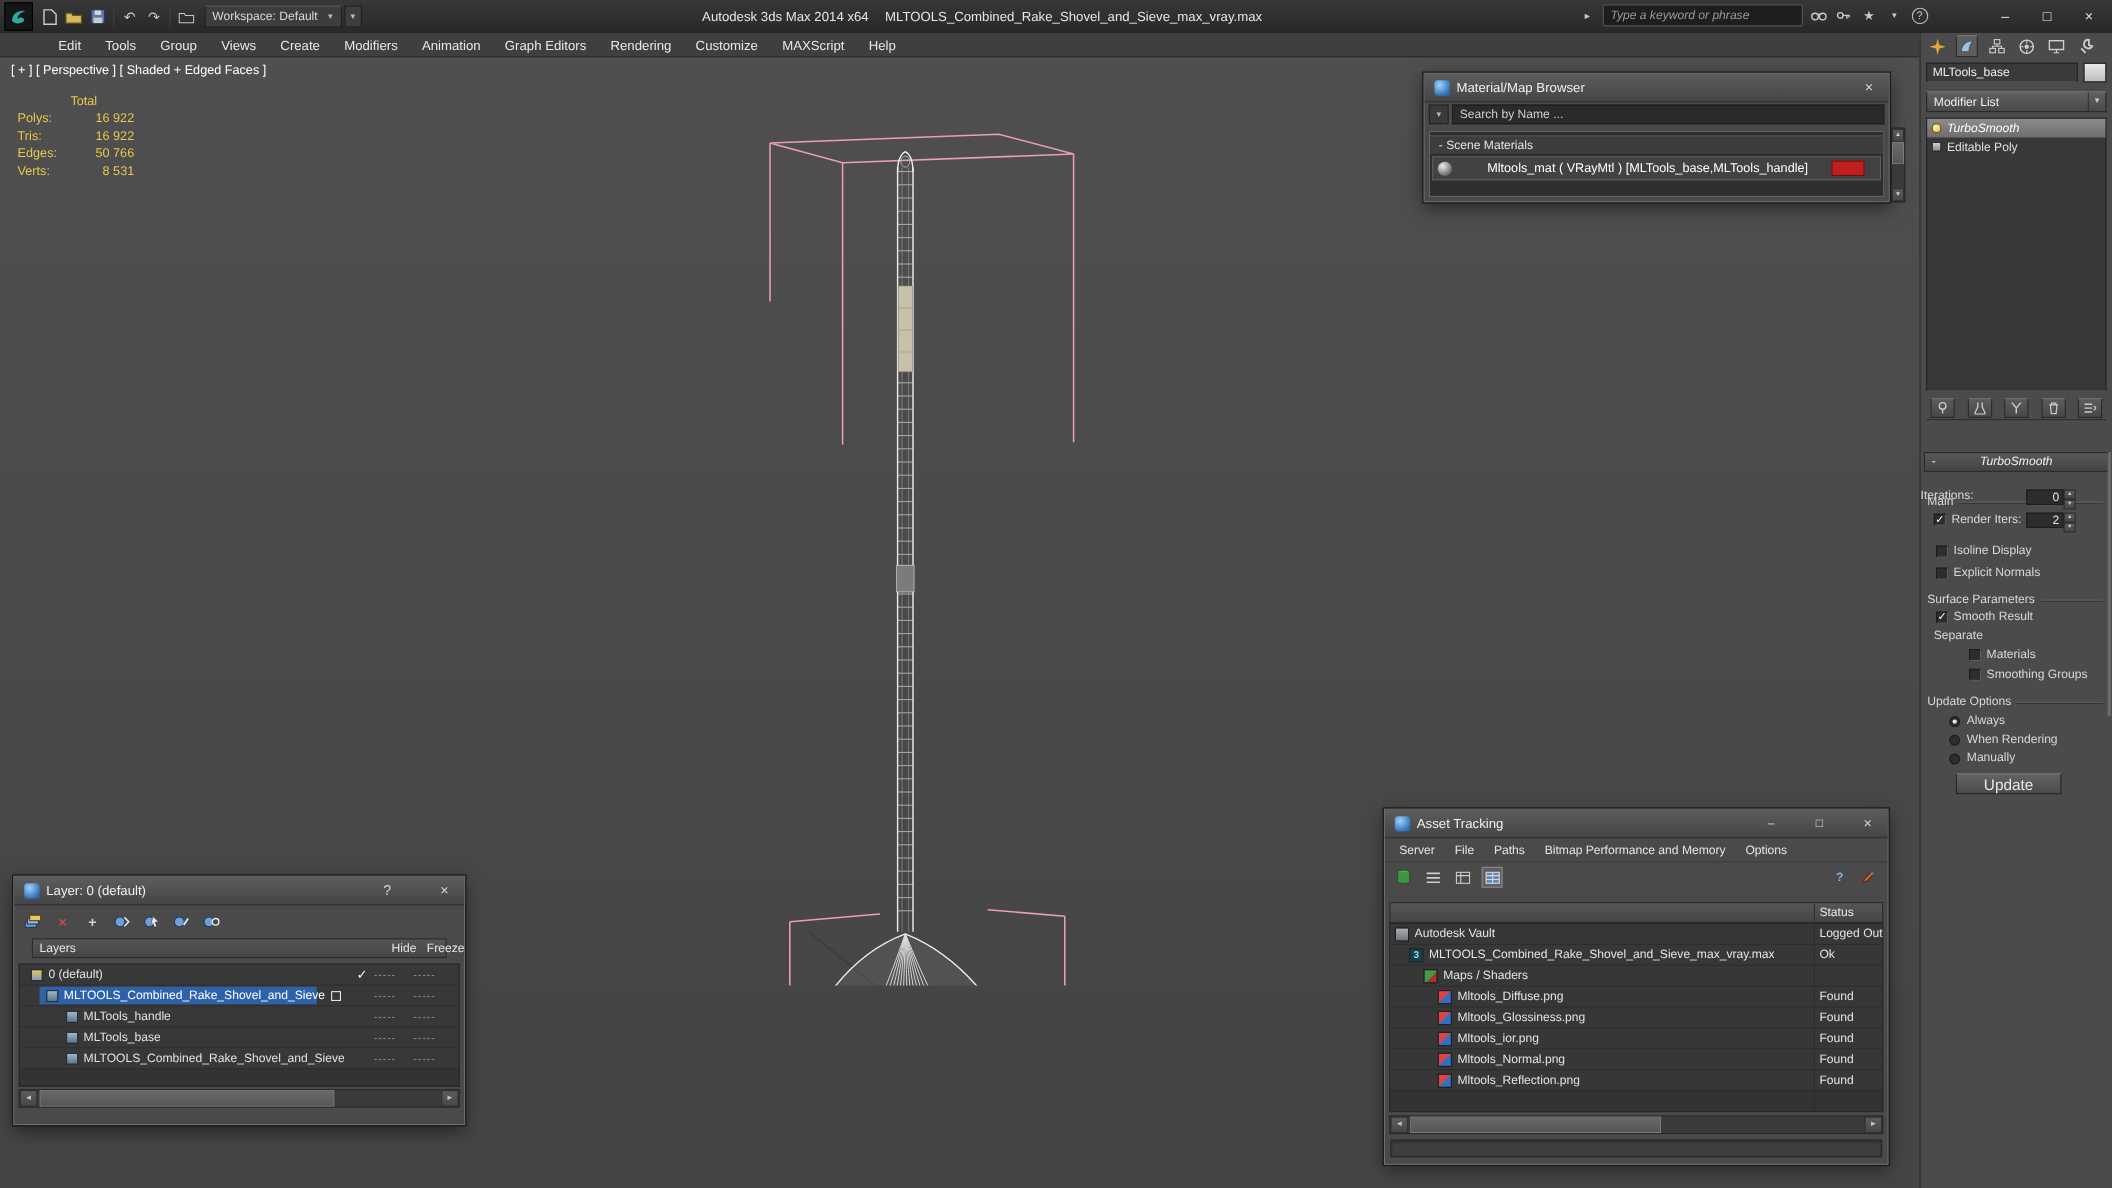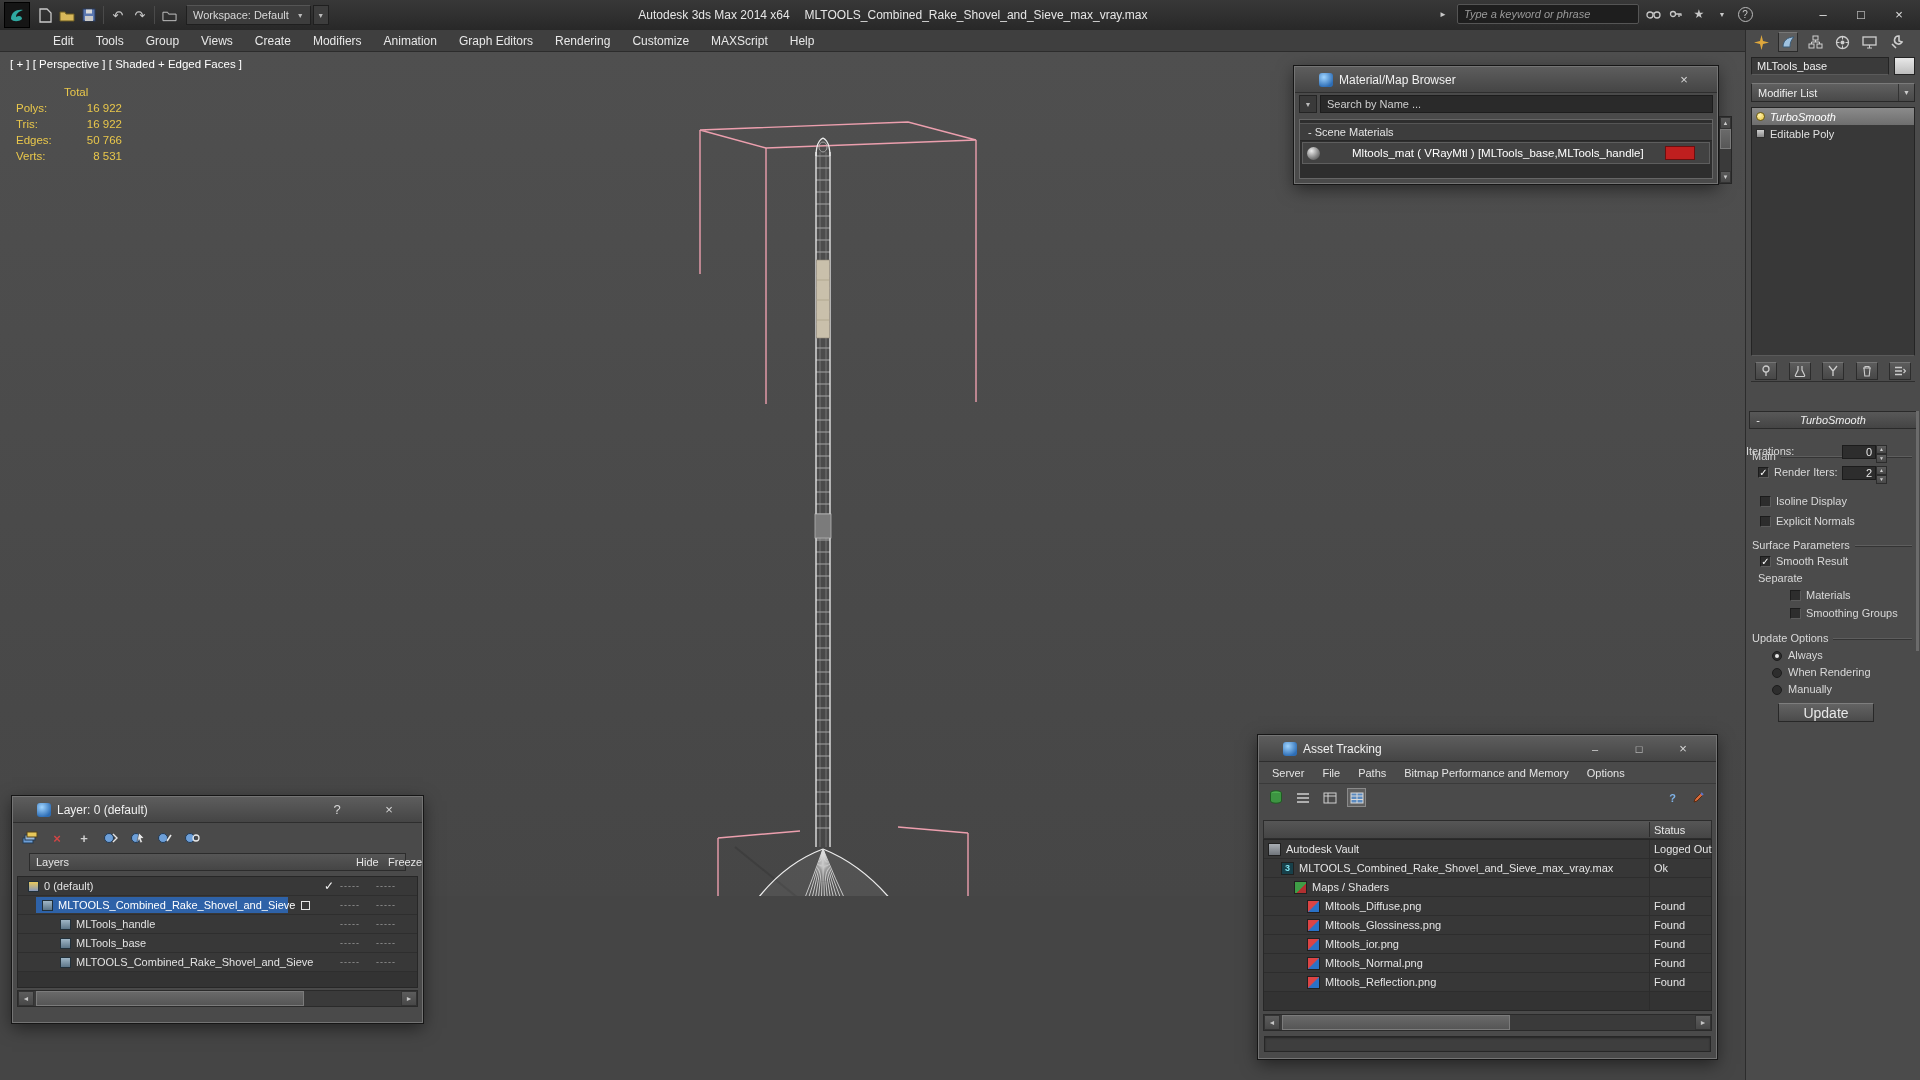--- a/index.html
+++ b/index.html
@@ -41,21 +41,21 @@
   #vp-label { position:absolute; left:10px; top:6px; color:#fff; font-size:11.5px; z-index:3; }
   #stats { position:absolute; left:16px; top:32px; color:#e9c74b; font-size:11.5px; line-height:16px; z-index:3; }
   .stat-head { margin-left:48px; }
   .stat-row { display:grid; grid-template-columns:46px 60px; }
   .stat-value { text-align:right; }
   #vp-svg { position:absolute; left:0; top:0; }
 
   
   .float-win { position:absolute; background:#4a4a4a; border:1px solid #747474; outline:1px solid #161616;
     box-shadow:0 5px 16px rgba(0,0,0,.5); z-index:10; }
-  .win-title { height:26px; display:flex; align-items:center; gap:6px; padding:0 24px;
+  .win-title { height:26px; display:flex; align-items:center; gap:6px; padding:0 9px;
     background:linear-gradient(#5d5d5d,#454545); border-bottom:1px solid #2e2e2e; color:#f0f0f0; font-size:12px; }
   .win-ic { width:14px; height:14px; border-radius:3px; background:radial-gradient(circle at 35% 30%,#9fd4ff,#2d6db5 75%); flex:none; }
   .win-x { margin-left:auto; width:18px; text-align:center; color:#d8d8d8; font-size:13px; }
   .win-btn { width:18px; text-align:center; color:#d8d8d8; font-size:11px; }
 
   
   #mat-browser { left:1294px; top:66px; width:424px; height:118px; }
   #mb-searchrow { height:22px; display:flex; align-items:center; padding:0 4px; gap:3px; }
   #mb-drop { width:18px; height:18px; background:#3a3a3a; border:1px solid #242424; color:#bbb;
     font-size:7px; display:flex; align-items:center; justify-content:center; }

